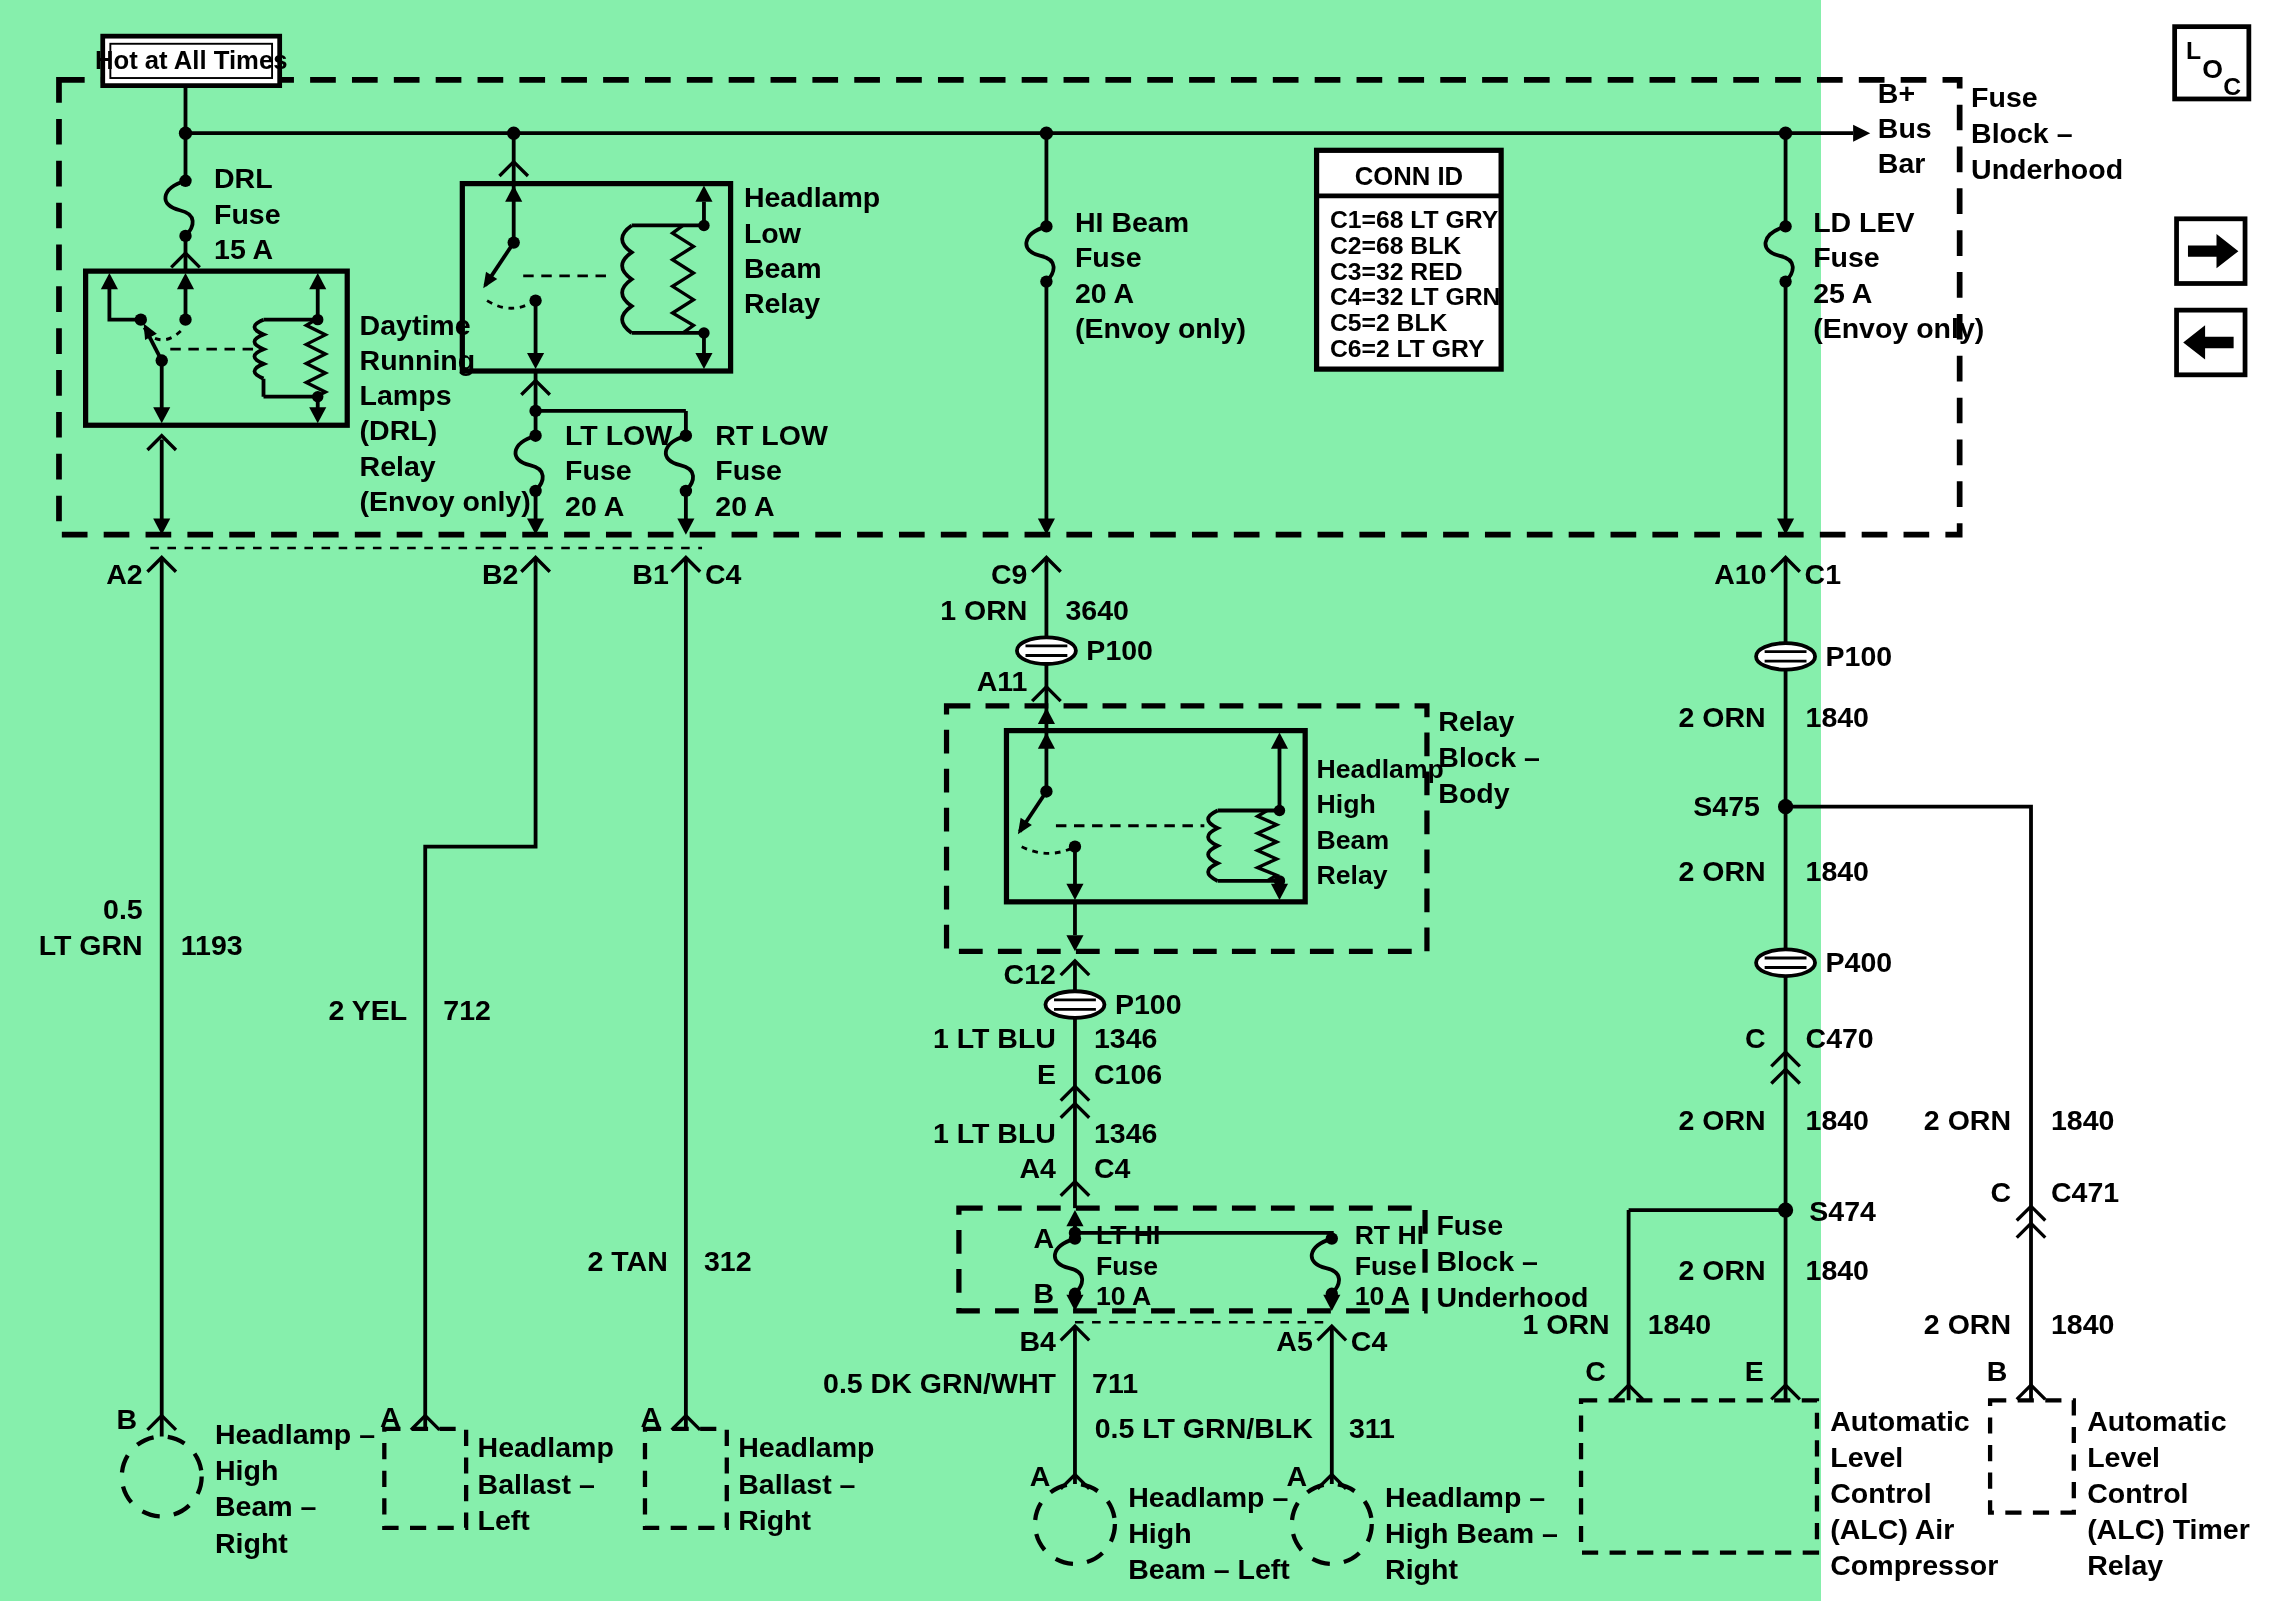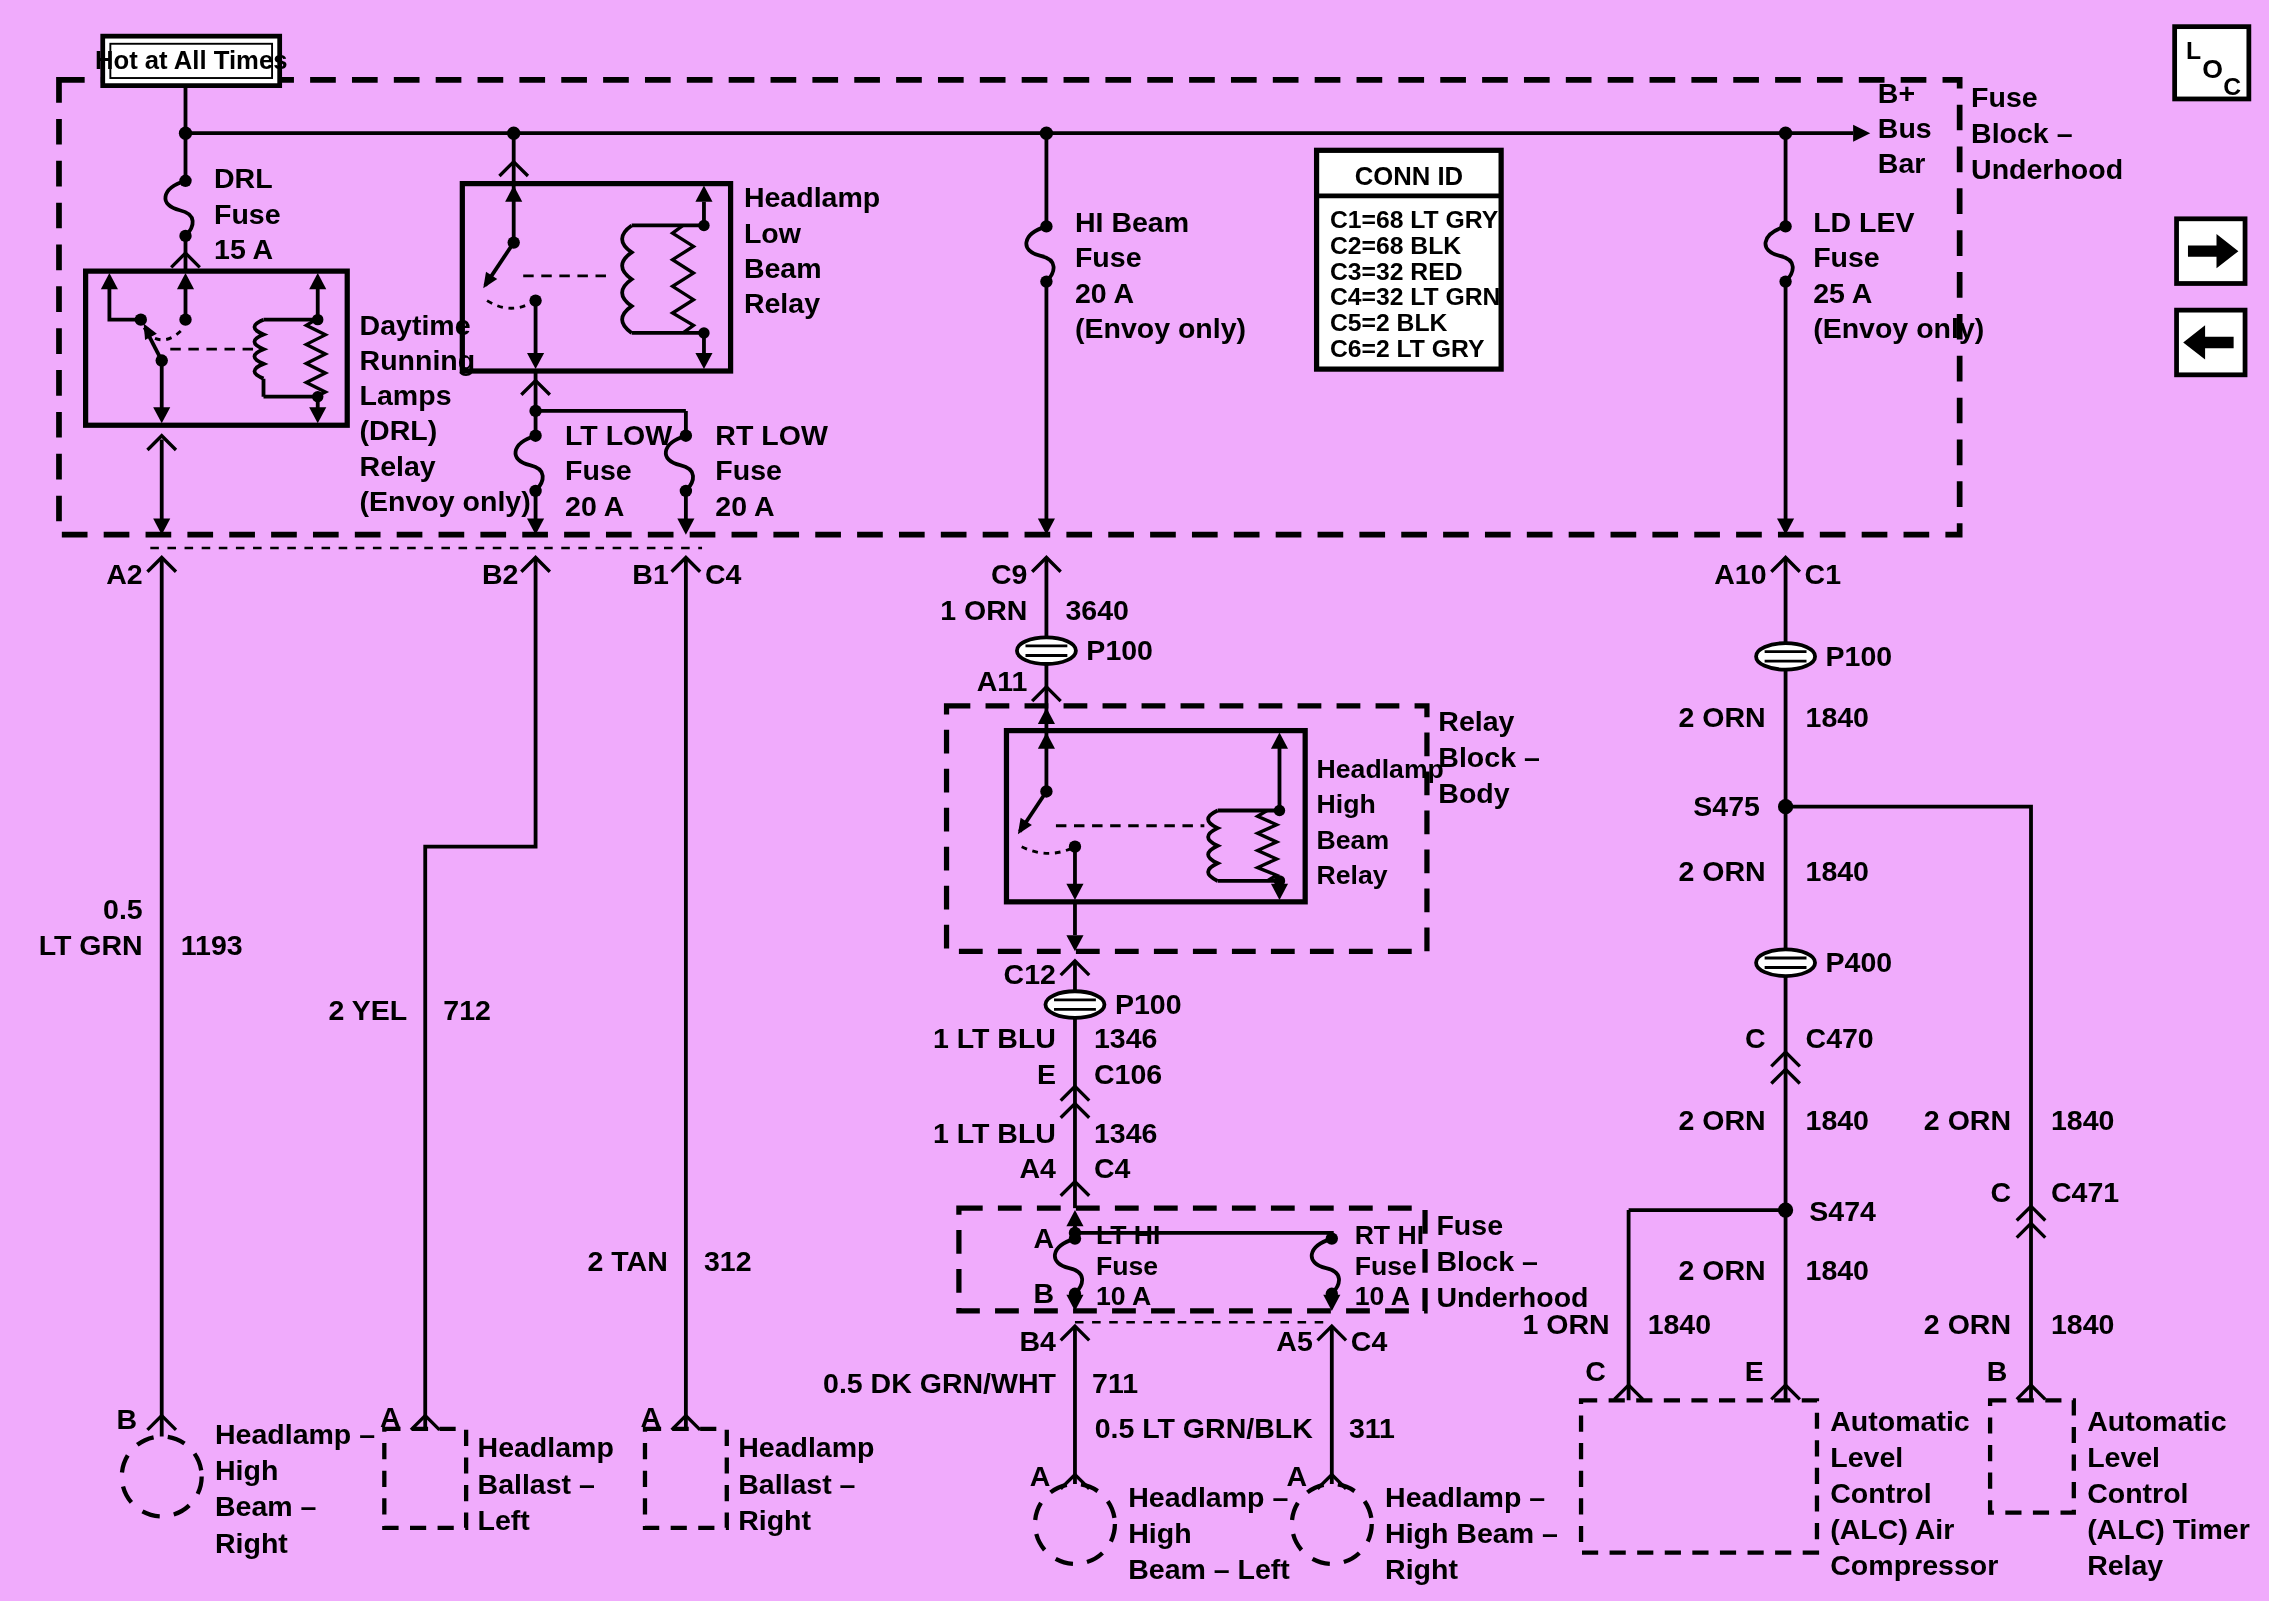--- a/index.html
+++ b/index.html
@@ -1,16 +1,16 @@
 <!DOCTYPE html>
 <html style="font-size:15px"><head>
 <meta charset="utf-8">
 <style>
   html,body{margin:0;padding:0;background:#ffffff}
-  .stage{width:2269px;height:1602px;position:relative;background:#f0abfc}
+  .stage{width:1821px;height:1602px;position:relative;background:#86efac}
   svg{display:block}
   .t{font-family:"Liberation Sans",sans-serif;font-weight:bold;font-size:30px;fill:#000}
   .s27{font-size:27px}.s26{font-size:26px}.s28{font-size:28px}
   .e{text-anchor:end}.m{text-anchor:middle}
   .w{fill:none;stroke:#000;stroke-width:4}
   .w3{fill:none;stroke:#000;stroke-width:3.5}
   .bx{fill:none;stroke:#000;stroke-width:5.5}
   .dmaj{fill:none;stroke:#000;stroke-width:6;stroke-dasharray:27 17}
   .dbox{fill:none;stroke:#000;stroke-width:5.5;stroke-dasharray:25 16}
   .dsml{fill:none;stroke:#000;stroke-width:4.5;stroke-dasharray:17 12}

